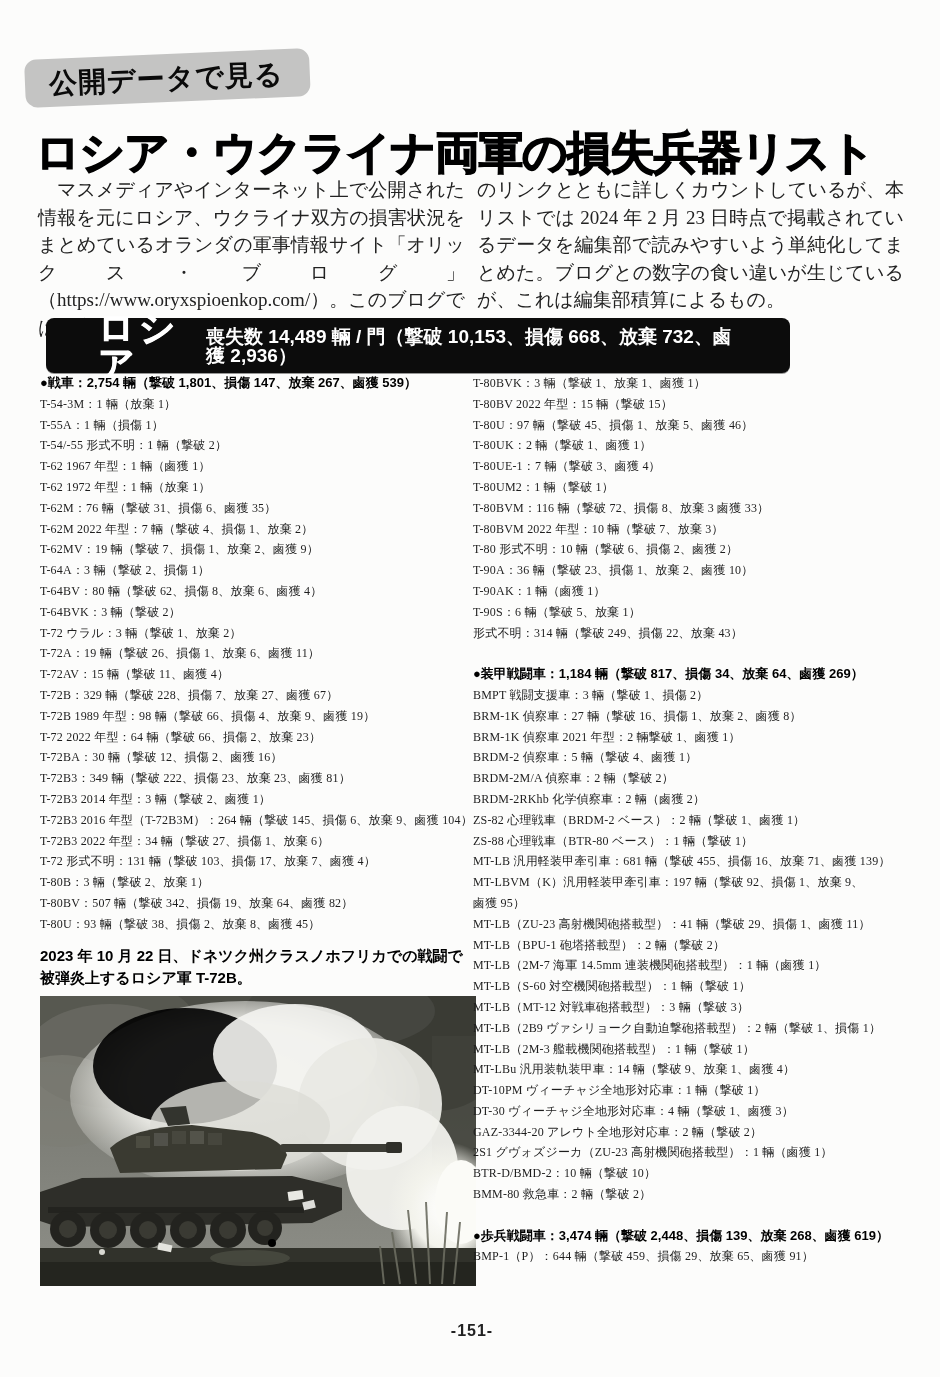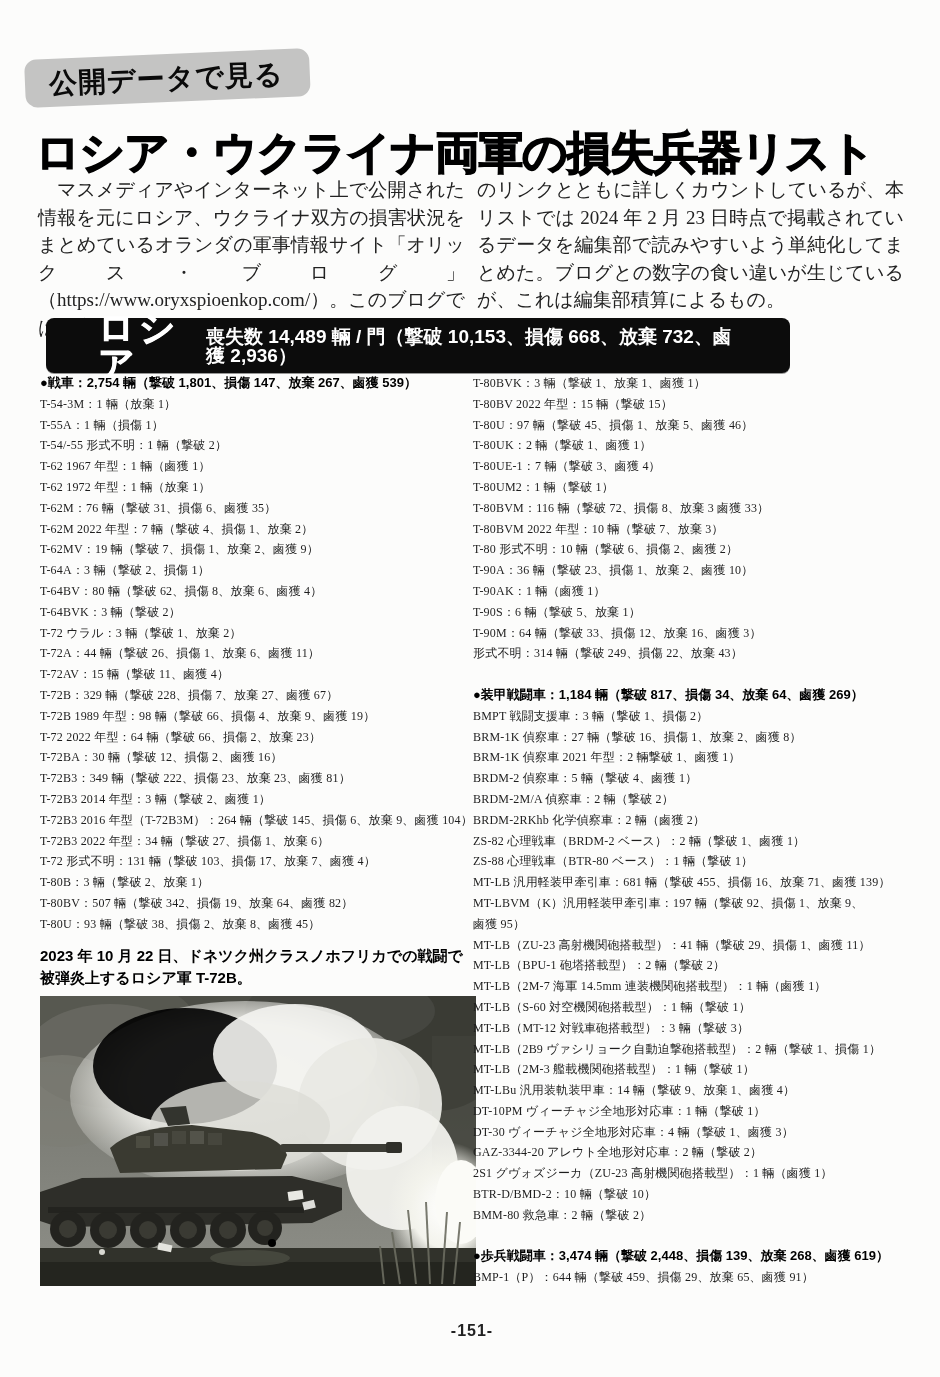--- a/index.html
+++ b/index.html
@@ -120,21 +120,21 @@
           <div class="line item">T-54/-55 形式不明：1 輛（撃破 2）</div>
           <div class="line item">T-62 1967 年型：1 輛（鹵獲 1）</div>
           <div class="line item">T-62 1972 年型：1 輛（放棄 1）</div>
           <div class="line item">T-62M：76 輛（撃破 31、損傷 6、鹵獲 35）</div>
           <div class="line item">T-62M 2022 年型：7 輛（撃破 4、損傷 1、放棄 2）</div>
           <div class="line item">T-62MV：19 輛（撃破 7、損傷 1、放棄 2、鹵獲 9）</div>
           <div class="line item">T-64A：3 輛（撃破 2、損傷 1）</div>
           <div class="line item">T-64BV：80 輛（撃破 62、損傷 8、放棄 6、鹵獲 4）</div>
           <div class="line item">T-64BVK：3 輛（撃破 2）</div>
           <div class="line item">T-72 ウラル：3 輛（撃破 1、放棄 2）</div>
-          <div class="line item">T-72A：44 輛（撃破 26、損傷 1、放棄 6、鹵獲 11）</div>
+          <div class="line item">T-72A：19 輛（撃破 26、損傷 1、放棄 6、鹵獲 11）</div>
           <div class="line item">T-72AV：15 輛（撃破 11、鹵獲 4）</div>
           <div class="line item">T-72B：329 輛（撃破 228、損傷 7、放棄 27、鹵獲 67）</div>
           <div class="line item">T-72B 1989 年型：98 輛（撃破 66、損傷 4、放棄 9、鹵獲 19）</div>
           <div class="line item">T-72 2022 年型：64 輛（撃破 66、損傷 2、放棄 23）</div>
           <div class="line item">T-72BA：30 輛（撃破 12、損傷 2、鹵獲 16）</div>
           <div class="line item">T-72B3：349 輛（撃破 222、損傷 23、放棄 23、鹵獲 81）</div>
           <div class="line item">T-72B3 2014 年型：3 輛（撃破 2、鹵獲 1）</div>
           <div class="line item">T-72B3 2016 年型（T-72B3M）：264 輛（撃破 145、損傷 6、放棄 9、鹵獲 104）</div>
           <div class="line item">T-72B3 2022 年型：34 輛（撃破 27、損傷 1、放棄 6）</div>
           <div class="line item">T-72 形式不明：131 輛（撃破 103、損傷 17、放棄 7、鹵獲 4）</div>
@@ -240,21 +240,20 @@
           <div class="line item">T-80U：97 輛（撃破 45、損傷 1、放棄 5、鹵獲 46）</div>
           <div class="line item">T-80UK：2 輛（撃破 1、鹵獲 1）</div>
           <div class="line item">T-80UE-1：7 輛（撃破 3、鹵獲 4）</div>
           <div class="line item">T-80UM2：1 輛（撃破 1）</div>
           <div class="line item">T-80BVM：116 輛（撃破 72、損傷 8、放棄 3 鹵獲 33）</div>
           <div class="line item">T-80BVM 2022 年型：10 輛（撃破 7、放棄 3）</div>
           <div class="line item">T-80 形式不明：10 輛（撃破 6、損傷 2、鹵獲 2）</div>
           <div class="line item">T-90A：36 輛（撃破 23、損傷 1、放棄 2、鹵獲 10）</div>
           <div class="line item">T-90AK：1 輛（鹵獲 1）</div>
           <div class="line item">T-90S：6 輛（撃破 5、放棄 1）</div>
-          <div class="line item">T-90M：64 輛（撃破 33、損傷 12、放棄 16、鹵獲 3）</div>
           <div class="line item">形式不明：314 輛（撃破 249、損傷 22、放棄 43）</div>
           <div class="line spacer">&nbsp;</div>
           <div class="line heading">●装甲戦闘車：1,184 輛（撃破 817、損傷 34、放棄 64、鹵獲 269）</div>
           <div class="line item">BMPT 戦闘支援車：3 輛（撃破 1、損傷 2）</div>
           <div class="line item">BRM-1K 偵察車：27 輛（撃破 16、損傷 1、放棄 2、鹵獲 8）</div>
           <div class="line item">BRM-1K 偵察車 2021 年型：2 輛撃破 1、鹵獲 1）</div>
           <div class="line item">BRDM-2 偵察車：5 輛（撃破 4、鹵獲 1）</div>
           <div class="line item">BRDM-2M/A 偵察車：2 輛（撃破 2）</div>
           <div class="line item">BRDM-2RKhb 化学偵察車：2 輛（鹵獲 2）</div>
           <div class="line item">ZS-82 心理戦車（BRDM-2 ベース）：2 輛（撃破 1、鹵獲 1）</div>

